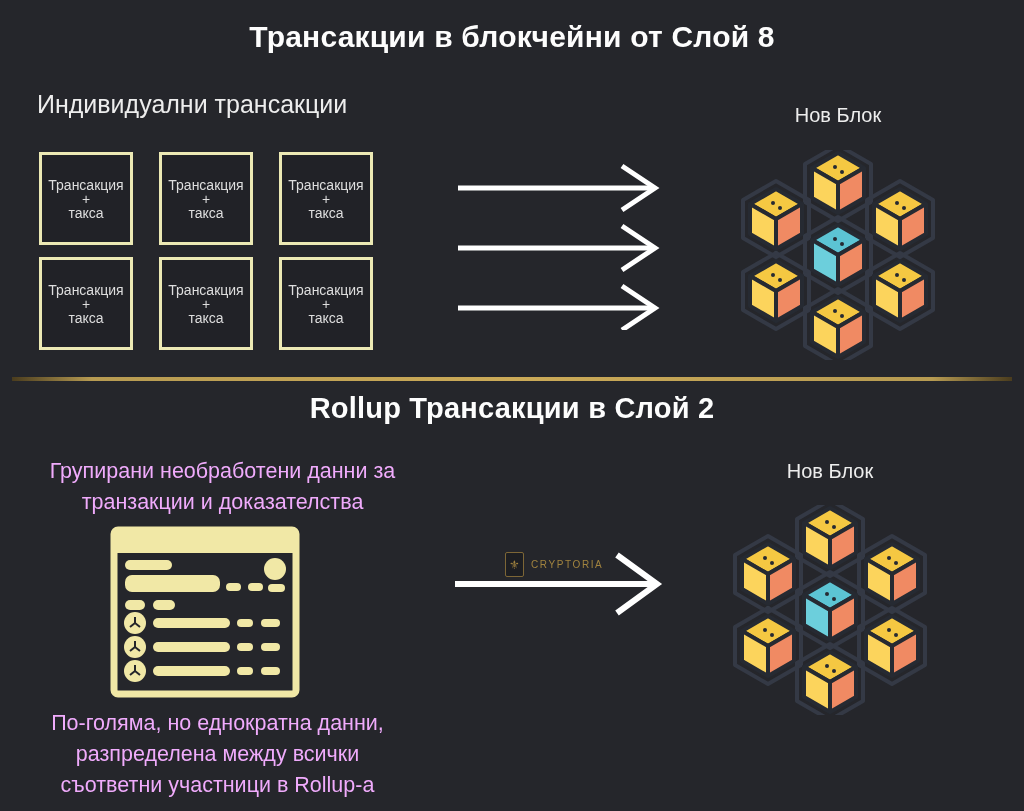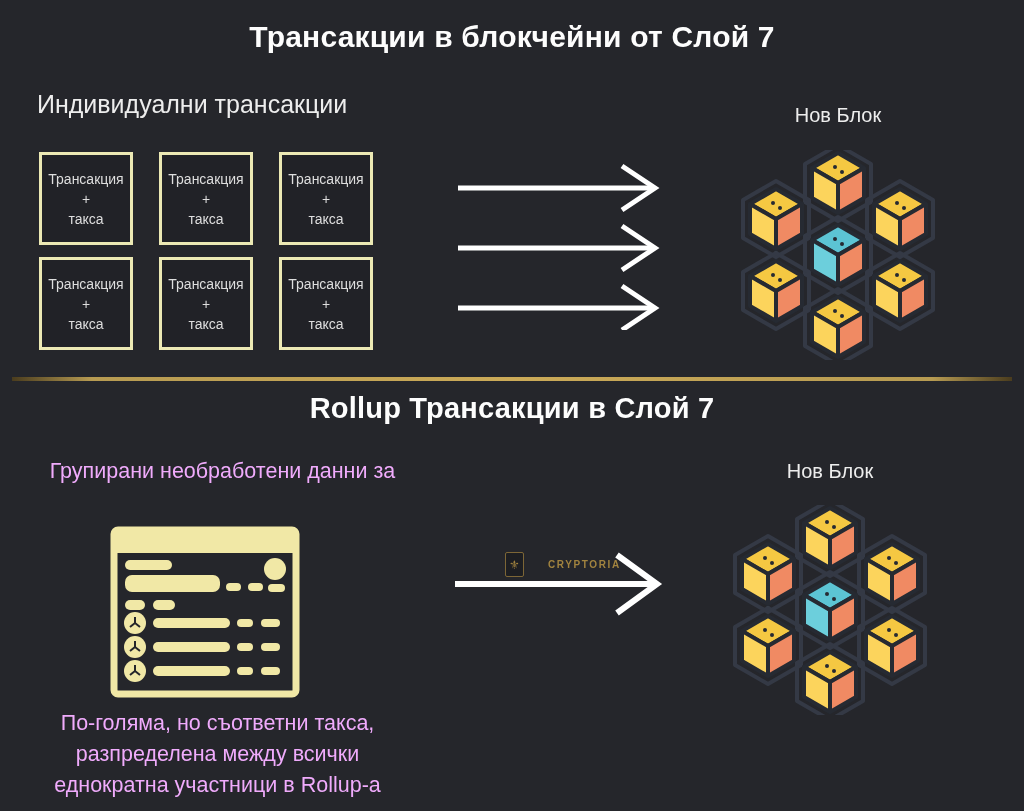--- a/index.html
+++ b/index.html
@@ -12,36 +12,36 @@
   .abs{position:absolute;}
   .center{text-align:center;}
   .title{
     left:0;right:0;color:var(--title,#fdfdfd);
     font-size:30px;font-weight:bold;letter-spacing:.2px;
   }
   .subheading{color:#ededed;font-size:20px;}
   .txbox{
     width:88px;height:87px;border:3px solid var(--box-border,#ece9b4);
     background:#212227;display:flex;flex-direction:column;
-    align-items:center;justify-content:center;gap:6px;
+    align-items:center;justify-content:center;
   }
   .txbox span{color:#dedede;font-size:14px;line-height:14px;}
   .divider{
     height:4px;border:0;
     background:linear-gradient(90deg,#4a3c1e,#b79b52 8%,#cbaa58 50%,#b79b52 92%,#4a3c1e);
   }
   .bodytext{color:#f0abfc;font-size:21.5px;line-height:31px;}
   .logo{display:flex;align-items:center;}
   .logo-badge{
     width:17px;height:23px;border:1px solid #7d6636;border-radius:2px;
     display:flex;align-items:center;justify-content:center;
     color:var(--logo-gold,#b99a52);font-size:12px;line-height:12px;background:#1d1e22;
   }
   .logo-text{
-    margin-left:24px;color:var(--logo-gold,#97793d);font-size:10px;font-weight:bold;
+    margin-left:7px;color:var(--logo-gold,#97793d);font-size:10px;font-weight:normal;
     letter-spacing:1.6px;
   }
   .f-top{fill:var(--cube-top,#f5c842);}
   .f-left{fill:var(--cube-left,#fcd45c);}
   .f-right{fill:var(--cube-right,#f08a63);}
   .cube-blue{--cube-top:var(--blue-top,#5cc4d4);--cube-left:var(--blue-left,#6ccfdc);}
   .links{stroke:var(--link,#454a54);stroke-width:3;stroke-dasharray:2 7;fill:none;stroke-linecap:round;}
   .arrow{stroke:var(--arrow,#ffffff);fill:none;}
   .doc-cream{fill:var(--cream,#f1e8a6);}
 </style>
@@ -69,21 +69,21 @@
       <g class="cube-blue">
           <use href="#cube" x="0" y="0"></use>
         </g>
       <use href="#cube" x="-62" y="36"></use>
       <use href="#cube" x="62" y="36"></use>
       <use href="#cube" x="0" y="72"></use>
     </g>
   </defs>
 </svg>
 
-<div class="abs title center" style="top:20px">Трансакции в блокчейни от Слой 7</div>
+<div class="abs title center" style="top:20px">Трансакции в блокчейни от Слой 8</div>
 
 <div class="abs subheading" style="left:37px;top:90px;font-size:25px">Индивидуални трансакции</div>
 
 <div class="abs subheading center" style="left:740px;top:104px;width:196px">Нов Блок</div>
 
 <div class="abs txbox" style="left:39px;top:152px">
   <span>Трансакция</span>
   <span>+</span>
   <span>такса</span>
 </div>
@@ -123,24 +123,25 @@
     <polyline points="172,126 205,148 172,170"></polyline>
   </g>
 </svg>
 
 <svg class="abs" style="left:738px;top:150px" width="200" height="210" viewBox="-100 -105 200 210">
   <use href="#cube-cluster"></use>
 </svg>
 
 <div class="abs divider" style="left:12px;right:12px;top:377px"></div>
 
-<div class="abs title center" style="top:392px;font-size:29px">Rollup Трансакции в Слой 7</div>
+<div class="abs title center" style="top:392px;font-size:29px">Rollup Трансакции в Слой 2</div>
 
 <div class="abs bodytext center" style="left:10px;top:456px;width:425px">
   <div>Групирани необработени данни за</div>
+  <div>транзакции и доказателства</div>
 </div>
 
 <svg class="abs" style="left:110px;top:526px" width="190" height="172" viewBox="0 0 190 172">
   <rect x="4" y="4" width="182" height="164" rx="4" fill="none" stroke="var(--cream,#f1e8a6)" stroke-width="7"></rect>
   <rect x="7" y="7" width="176" height="20" class="doc-cream"></rect>
   <g class="doc-cream">
     <rect x="15" y="34" width="47" height="10" rx="5"></rect>
     <circle cx="165" cy="43" r="11"></circle>
     <rect x="15" y="49" width="95" height="17" rx="7"></rect>
     <rect x="116" y="57" width="15" height="8" rx="4"></rect>
@@ -182,16 +183,16 @@
   </g>
 </svg>
 
 <div class="abs subheading center" style="left:732px;top:460px;width:196px">Нов Блок</div>
 
 <svg class="abs" style="left:730px;top:505px" width="200" height="210" viewBox="-100 -105 200 210">
   <use href="#cube-cluster"></use>
 </svg>
 
 <div class="abs bodytext center" style="left:15px;top:708px;width:405px">
-  <div>По-голяма, но съответни такса,</div>
+  <div>По-голяма, но еднократна данни,</div>
   <div>разпределена между всички</div>
-  <div>еднократна участници в Rollup-а</div>
+  <div>съответни участници в Rollup-а</div>
 </div>
 
 </body></html>

